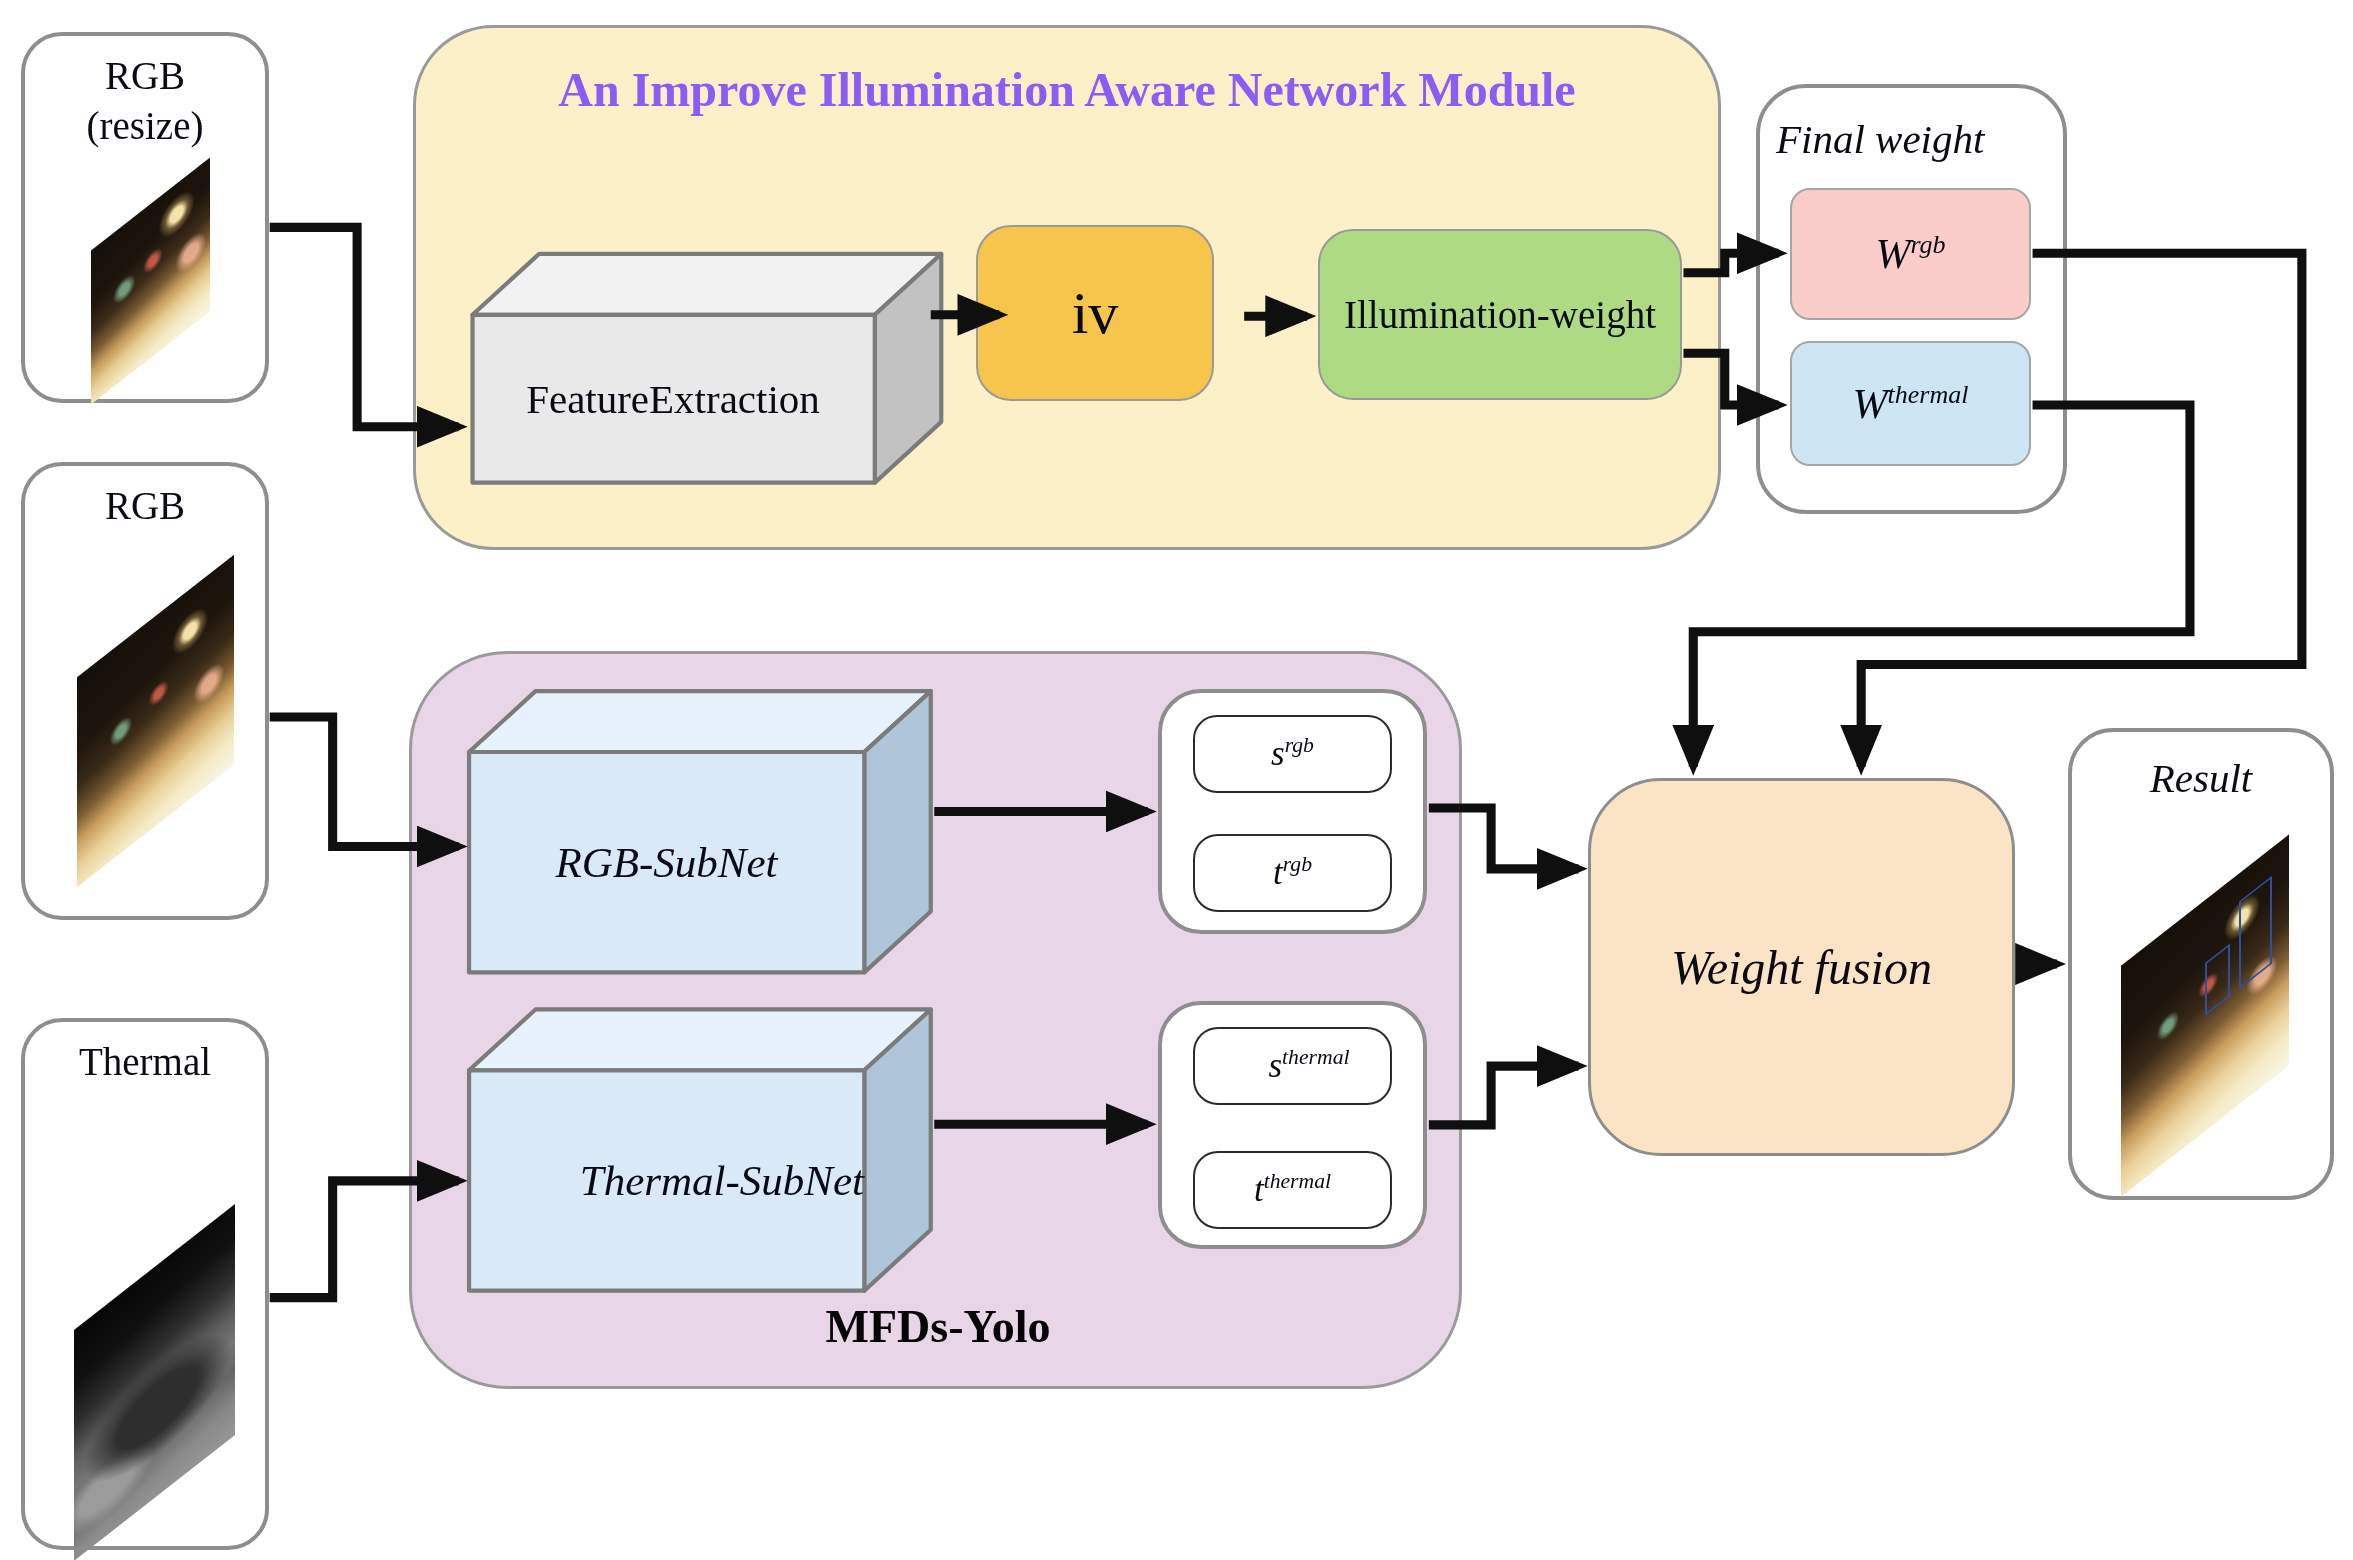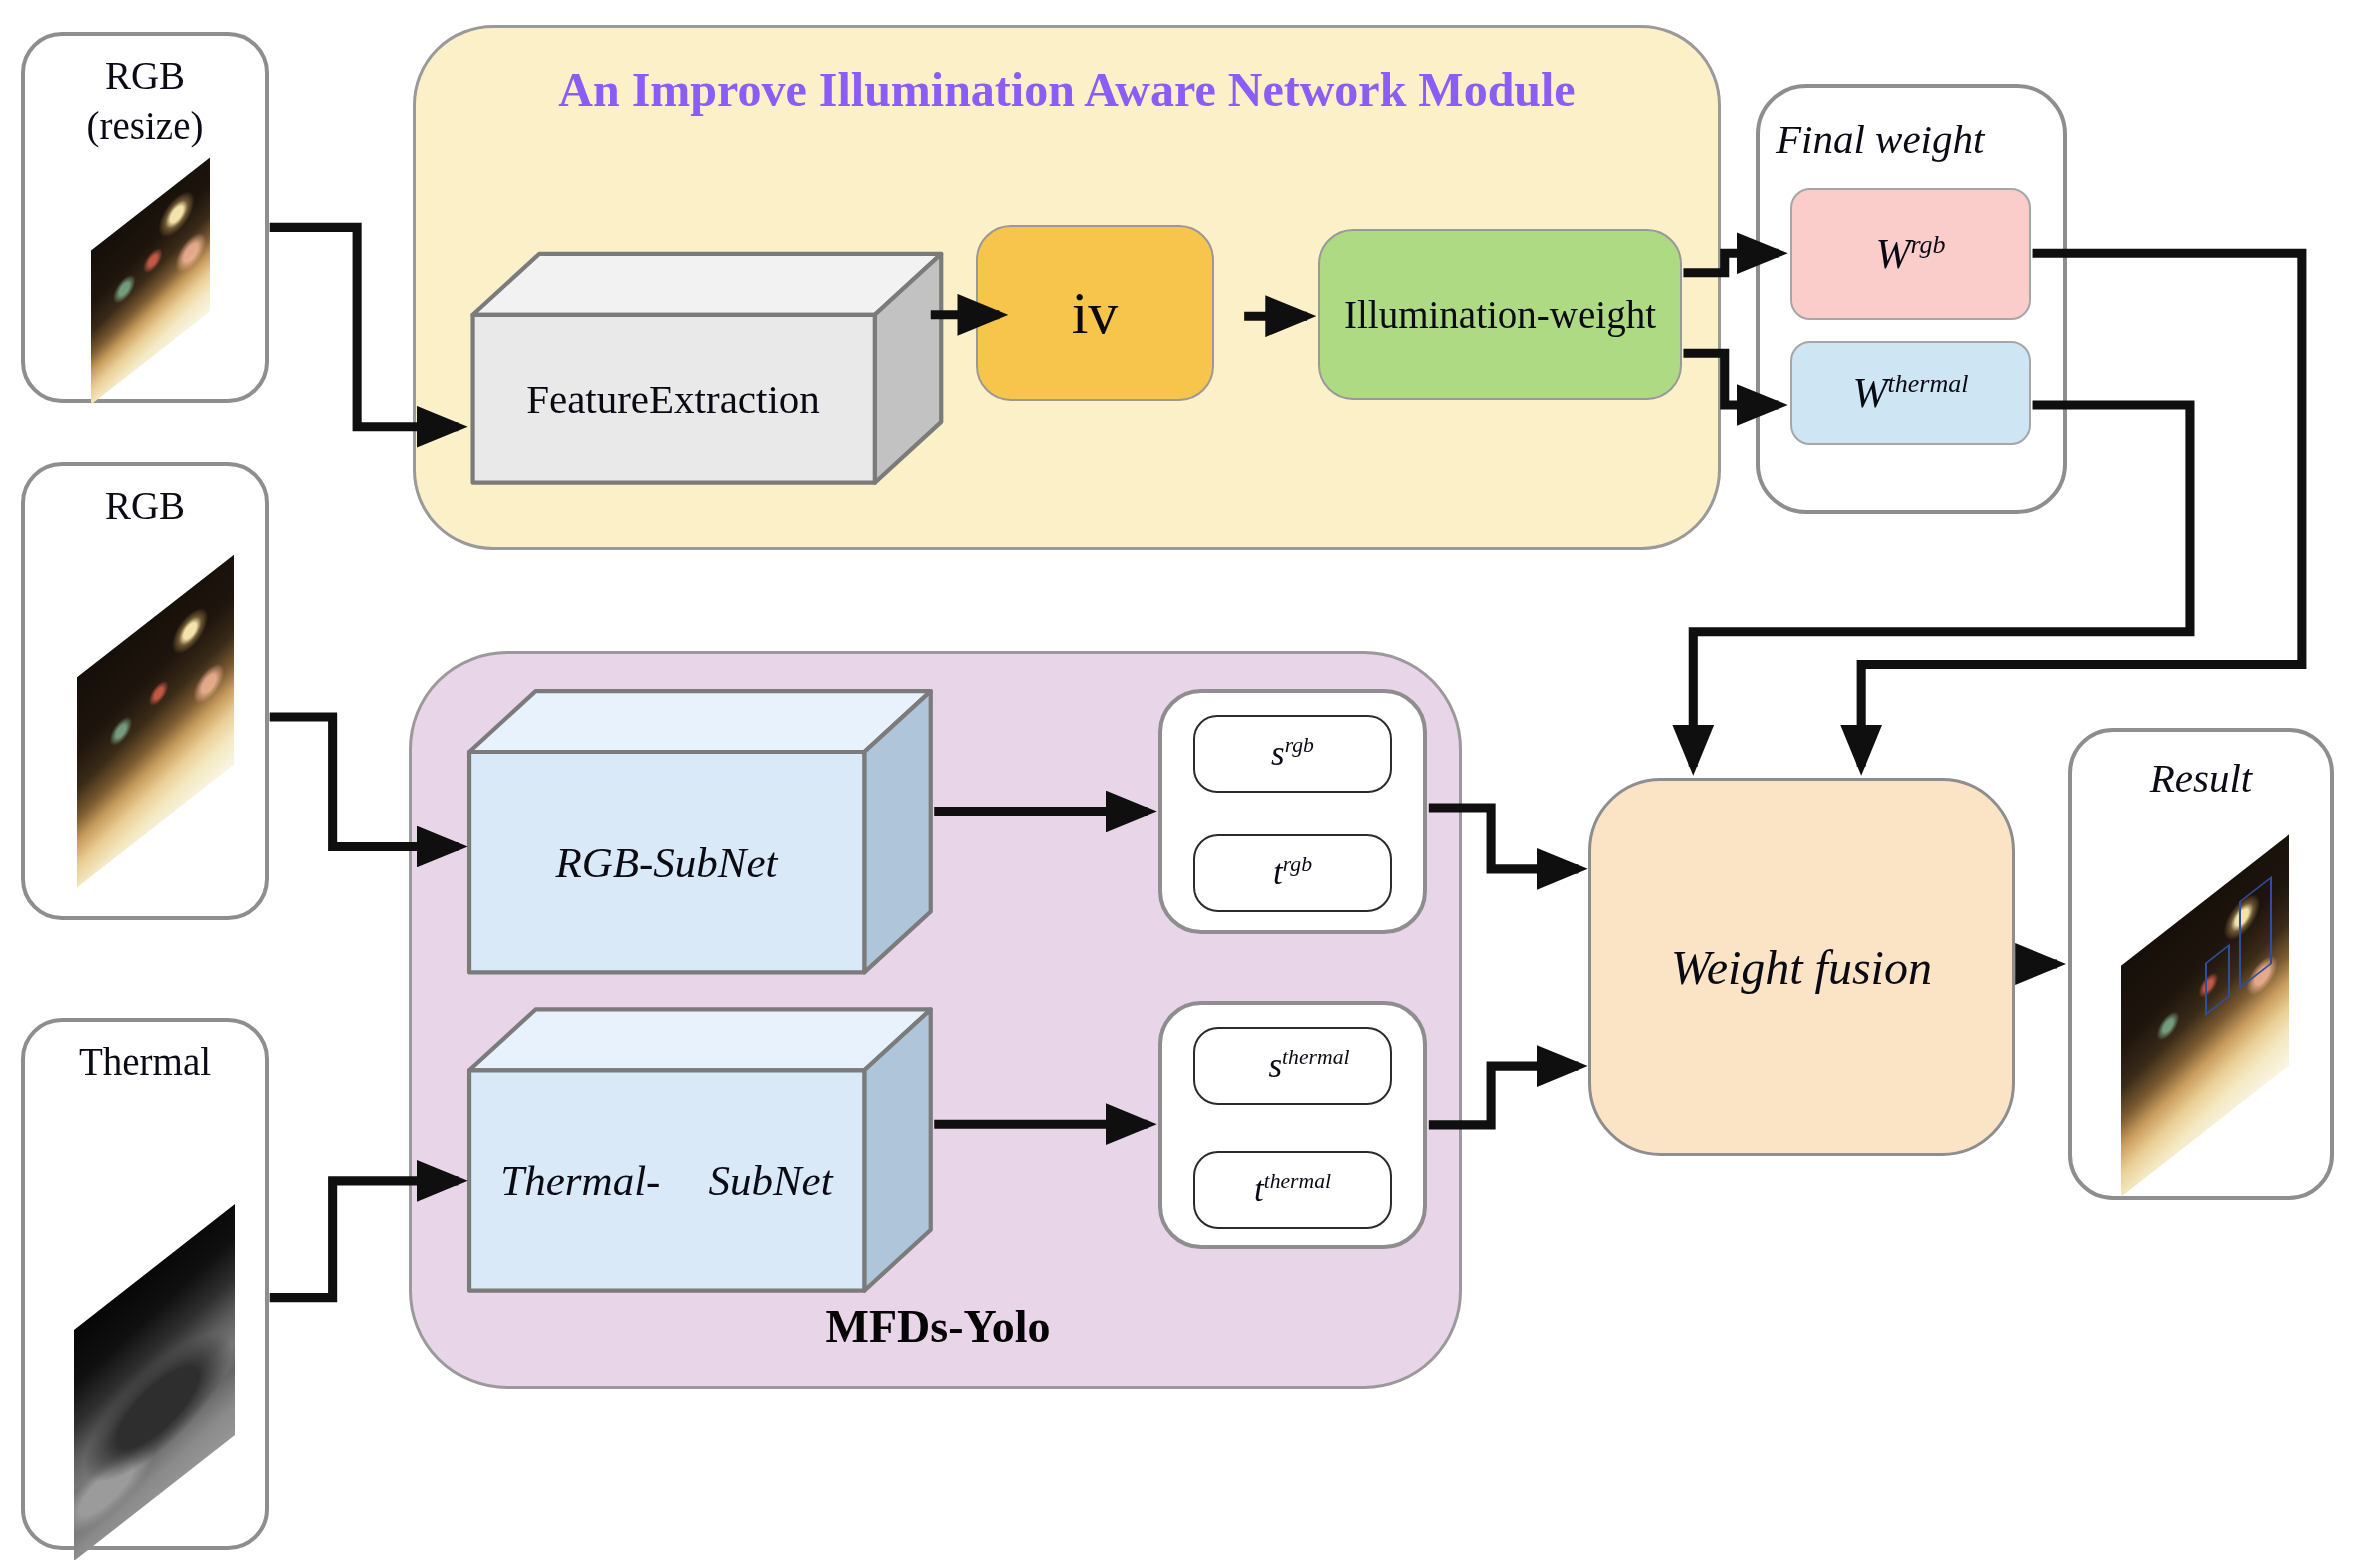--- a/index.html
+++ b/index.html
@@ -39,21 +39,21 @@
   #module-title{position:absolute;left:0;top:34px;width:100%;text-align:center;font-weight:bold;font-size:48px;color:#8b5cf6;}
 
   #iv-box{left:976px;top:225px;width:238px;height:176px;background:var(--iv-bg);border:2.8px solid #999;border-radius:35px;font-size:60px;}
   #illum-box{left:1318px;top:229px;width:364px;height:171px;background:var(--illumination-bg);border:2.8px solid #999;border-radius:35px;font-size:39px;line-height:56px;}
 
   
   #final-weight{left:1756px;top:84px;width:311px;height:430px;border:4.2px solid #8e8e8e;border-radius:50px;}
   #final-weight-title{margin-top:26.6px;width:100%;text-align:left;font-style:italic;font-size:41px;margin-left:16px;}
   .w-box{border:2.1px solid #a6a6a6;border-radius:20px;font-style:italic;font-size:42px;}
   #w-rgb{left:1790px;top:188px;width:241px;height:132px;background:var(--wrgb-bg);}
-  #w-thermal{left:1790px;top:341px;width:241px;height:104px;background:var(--wthermal-bg);}
+  #w-thermal{left:1790px;top:341px;width:241px;height:125px;background:var(--wthermal-bg);}
   .w-box sup, .st-box sup{font-size:0.62em;vertical-align:super;line-height:0;}
 
   
   #mfds{left:409px;top:651px;width:1053px;height:738px;background:var(--mfds-bg);border:3.5px solid #9a9a9a;border-radius:98px;}
   #mfds-label{left:756px;top:1300px;width:364px;text-align:center;font-weight:bold;font-size:46px;color:#050505;}
 
   .st-cont{border:4.2px solid #8e8e8e;border-radius:43px;background:#fff;}
   #st-rgb-cont{left:1158px;top:689px;width:269px;height:245px;}
   #st-thermal-cont{left:1158px;top:1001px;width:269px;height:248px;}
   .st-box{border:2.8px solid #2b2b2b;border-radius:25px;background:#fff;font-style:italic;font-size:35px;}
@@ -173,21 +173,21 @@
     <polygon class="shape" style="fill:var(--subnet-side)" points="1235,1845 1235,1530 1330,1443 1330,1758"></polygon>
     <rect class="shape" style="fill:var(--subnet-front)" x="670" y="1530" width="565" height="315"></rect>
   </g>
 </svg>
 
 <div class="box3d-label ctr col" id="fe-label" style="justify-content:center;">
   <div>Feature</div>
   <div>Extraction</div>
 </div>
 <div class="box3d-label ctr" id="rgbsubnet-label">RGB-SubNet</div>
-<div class="box3d-label ctr col" id="thermalsubnet-label" style="justify-content:center;gap:48px;">
+<div class="box3d-label ctr col" id="thermalsubnet-label" style="justify-content:flex-end;">
   <div>Thermal-</div>
   <div>SubNet</div>
 </div>
 
 <svg id="svg-arrows" width="2354" height="1560" viewBox="0 0 3364 2230">
   <defs>
     <marker id="ah" markerWidth="5.6" markerHeight="4.6" refX="4.6" refY="2.3" orient="auto" markerUnits="strokeWidth">
       <polygon points="0,0 5.6,2.3 0,4.6" fill="#0f0f0f"></polygon>
     </marker>
   </defs>

